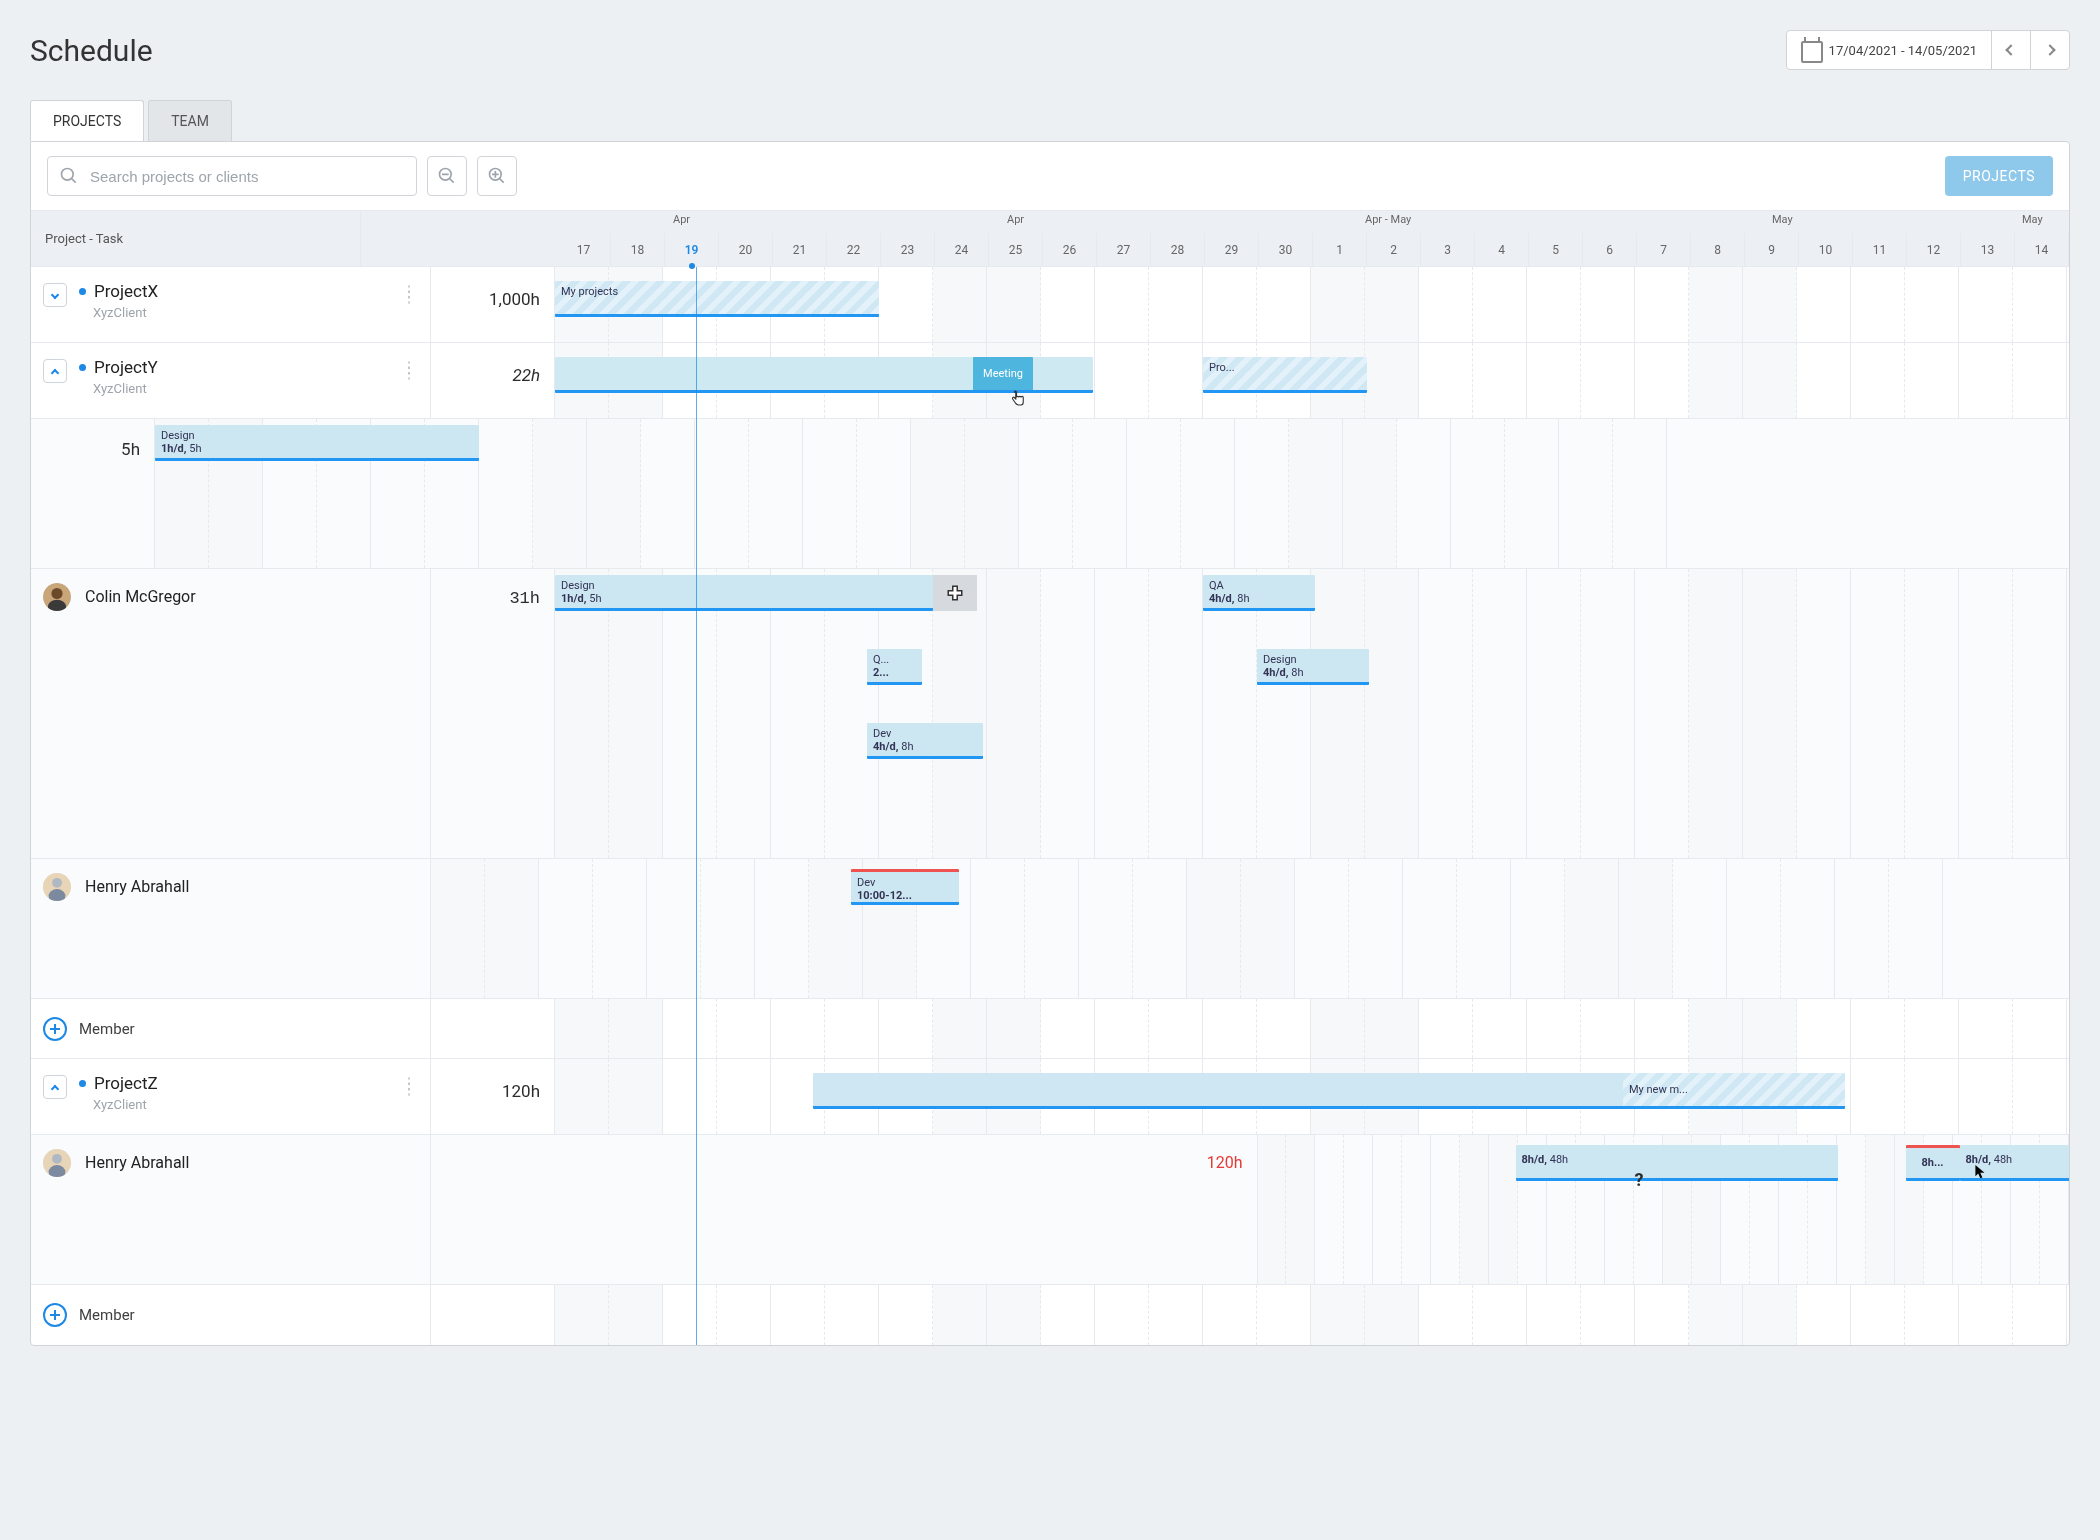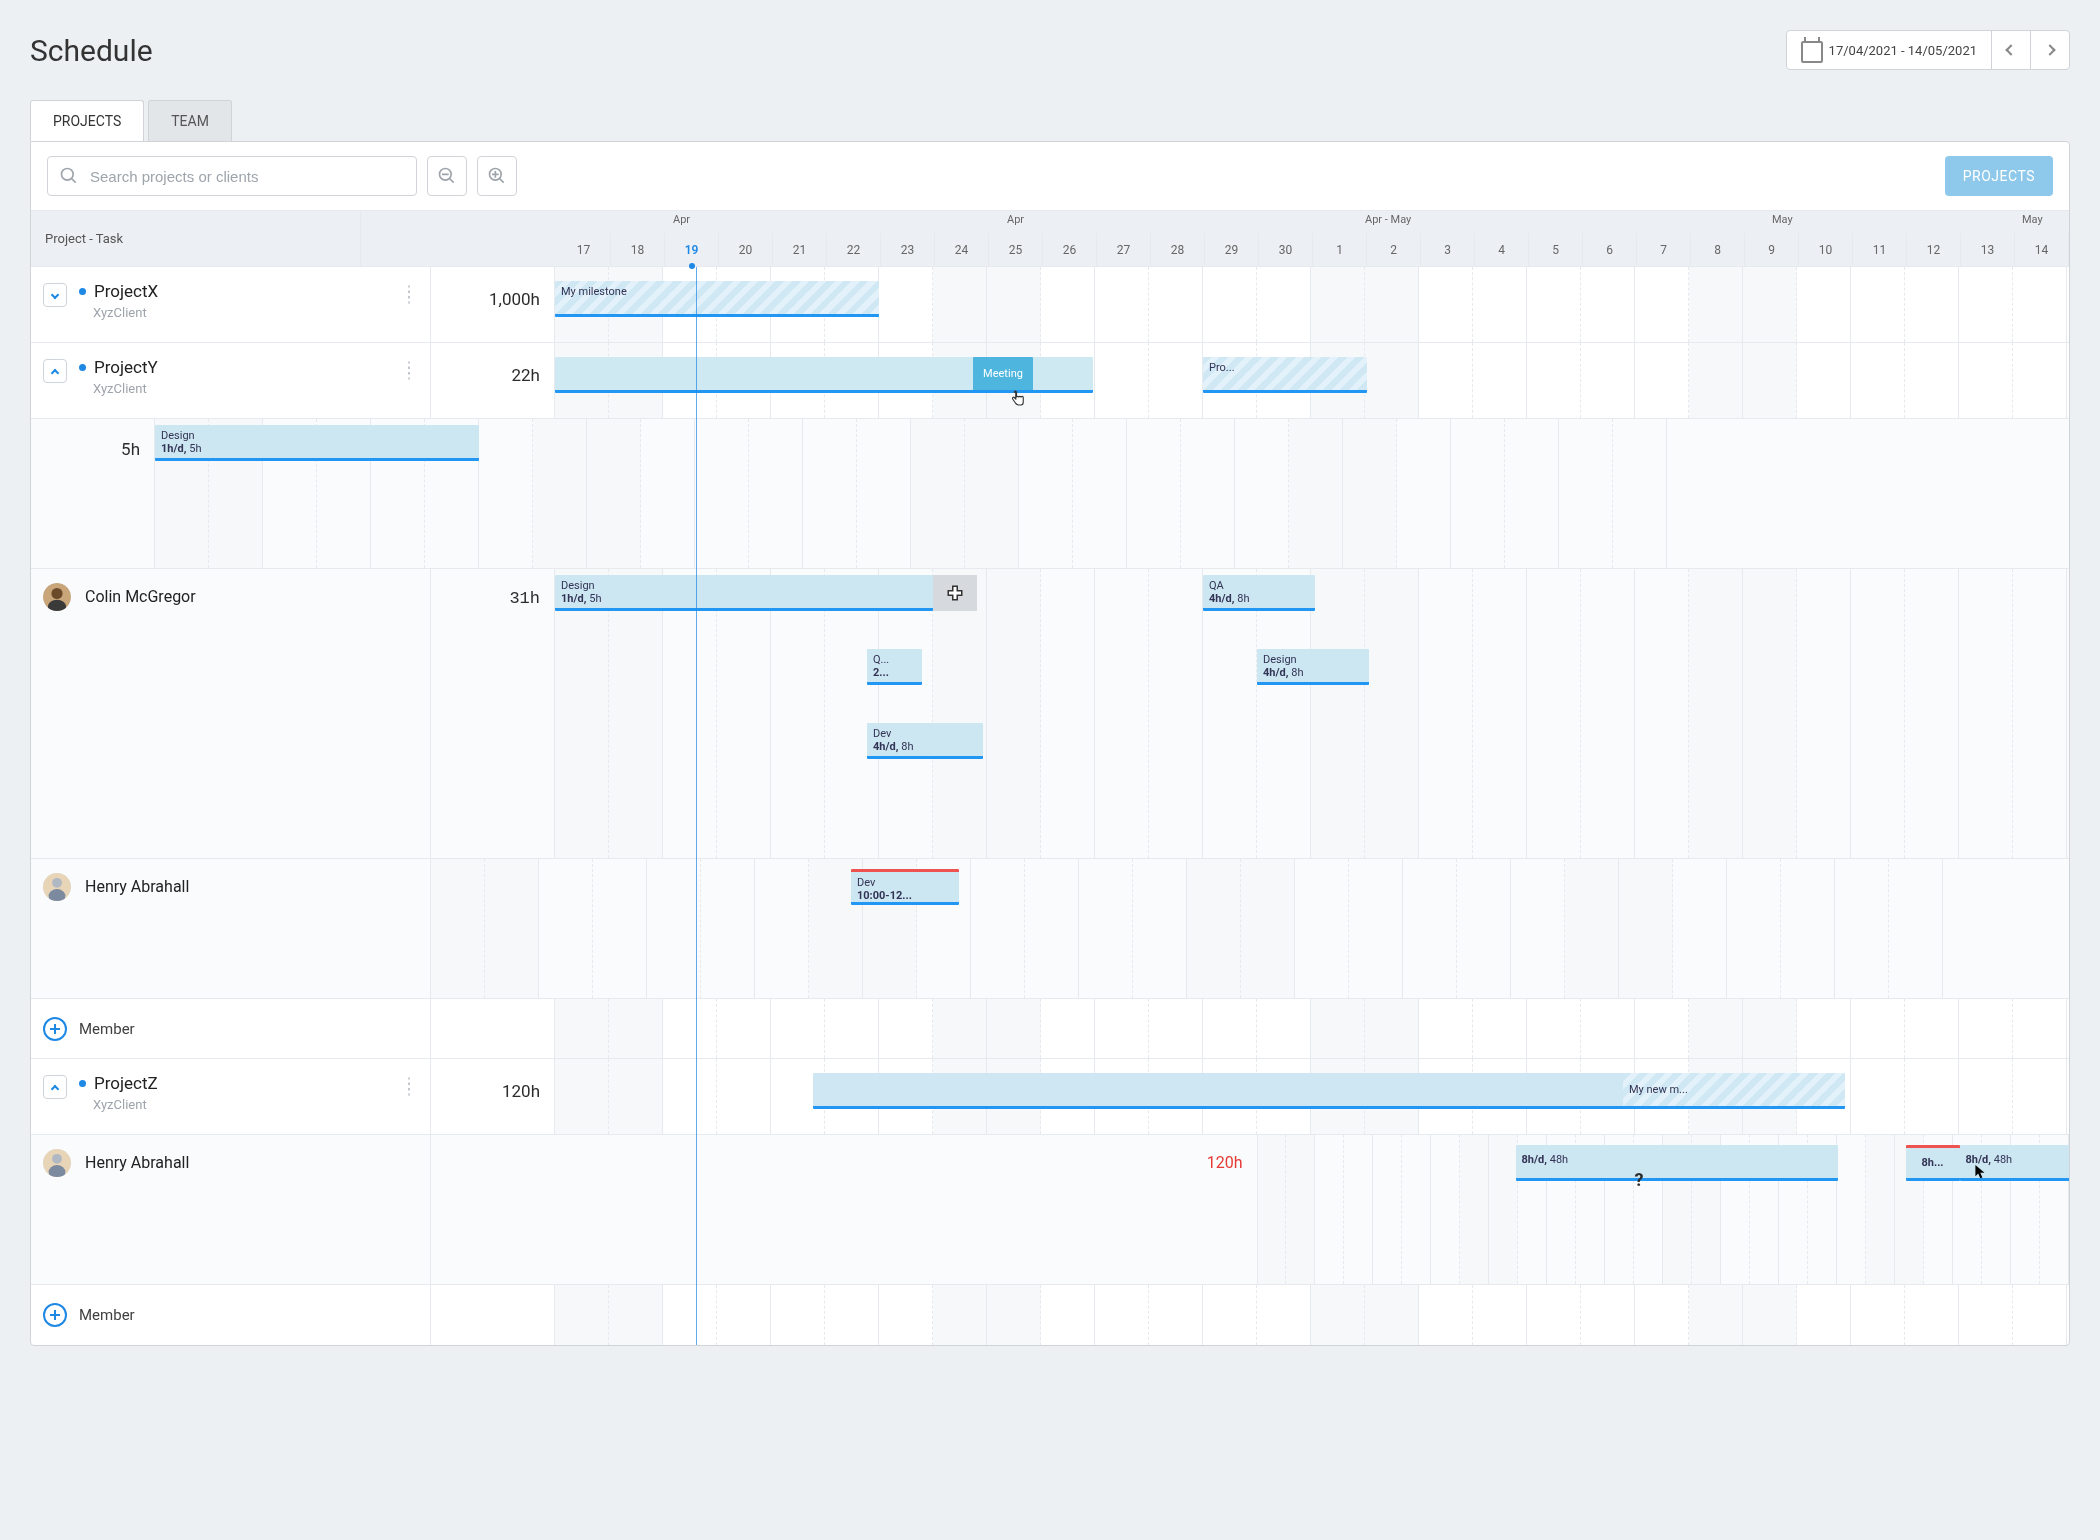--- a/index.html
+++ b/index.html
@@ -268,40 +268,40 @@
               <div class="day-bg-col dash"></div>
               <div class="day-bg-col wknd"></div>
               <div class="day-bg-col wknd dash"></div>
               <div class="day-bg-col"></div>
               <div class="day-bg-col dash"></div>
               <div class="day-bg-col"></div>
               <div class="day-bg-col dash"></div>
               <div class="day-bg-col"></div>
             </div>
           <div class="bar mile" style="left:0; width:324px; top:14px;">
-            <span>My milestone</span>
+            <span>My projects</span>
           </div>
         </div>
       </div>
 
       <div class="row" style="--rh:76px;">
         <div class="row-left">
           <div class="toggle">
               <span class="chev" style="transform:rotate(-135deg); margin-top:3px;"></span>
             </div>
           <div>
             <div class="proj-name">
                 <span class="proj-dot"></span>
                 <span>ProjectY</span>
               </div>
             <div class="proj-client">XyzClient</div>
           </div>
           <div class="row-handle">⋮<br>⋮</div>
         </div>
-        <div style="width:124px; border-right:1px solid var(--linecol); display:flex; align-items:flex-start; justify-content:flex-end; padding:22px 14px 0 0; font-size:17px;">22h</div>
+        <div style="width:124px; border-right:1px solid var(--linecol); display:flex; align-items:flex-start; justify-content:flex-end; padding:22px 14px 0 0; font-size:17px;font-style:italic;">22h</div>
         <div class="row-days">
           <div class="day-bg" id="bg-1">
               <div class="day-bg-col wknd dash"></div>
               <div class="day-bg-col wknd"></div>
               <div class="day-bg-col dash"></div>
               <div class="day-bg-col"></div>
               <div class="day-bg-col dash"></div>
               <div class="day-bg-col"></div>
               <div class="day-bg-col dash"></div>
               <div class="day-bg-col wknd"></div>

